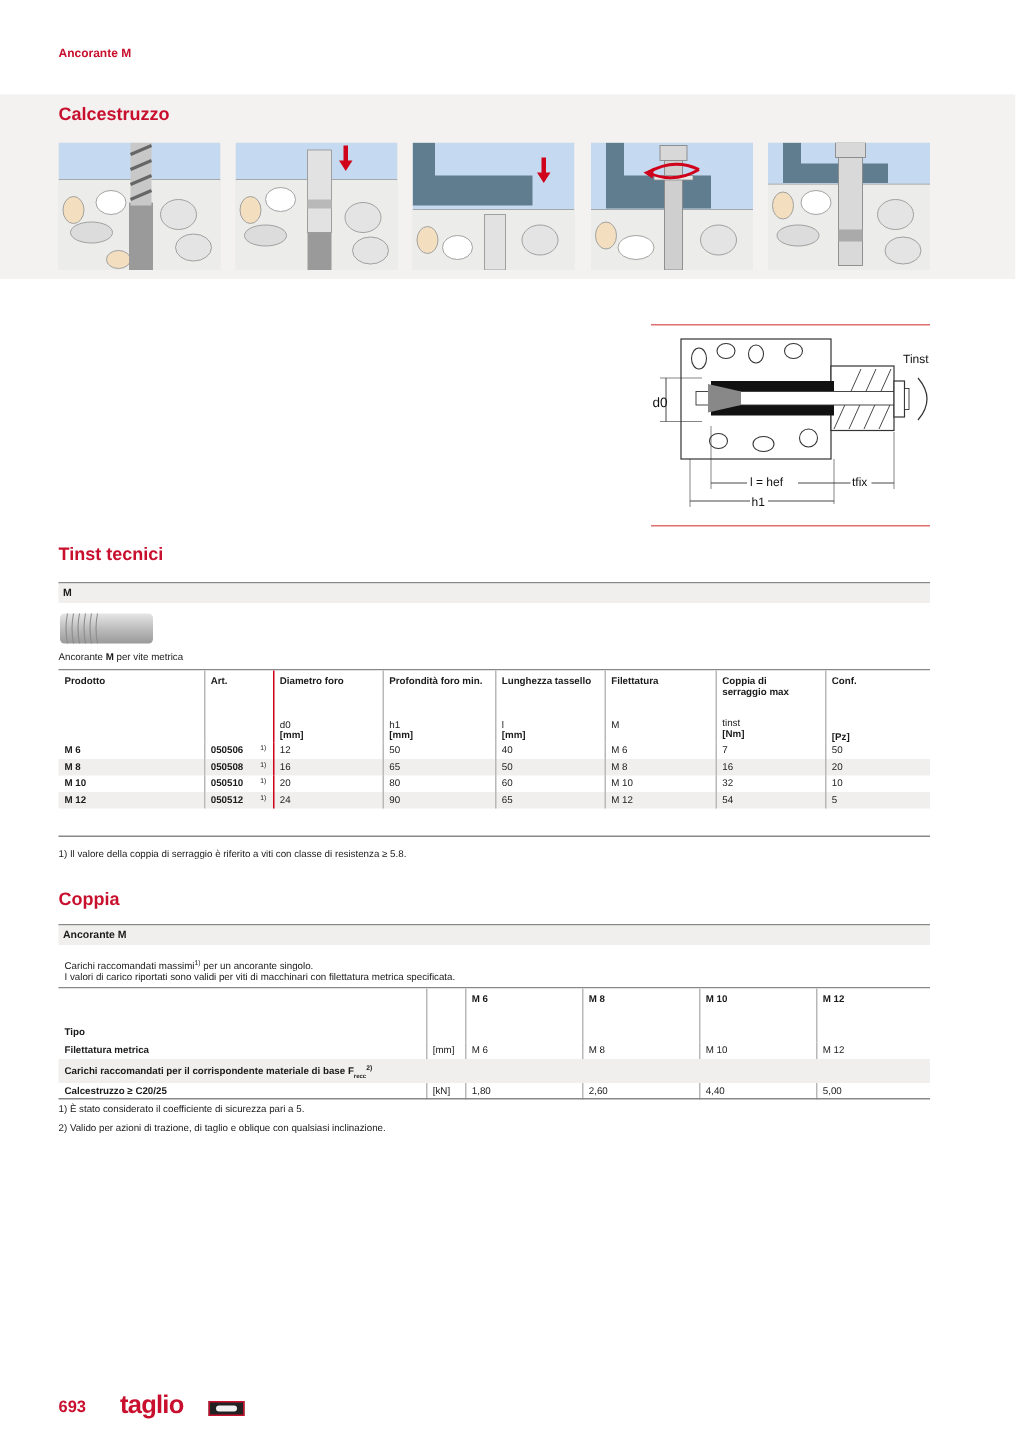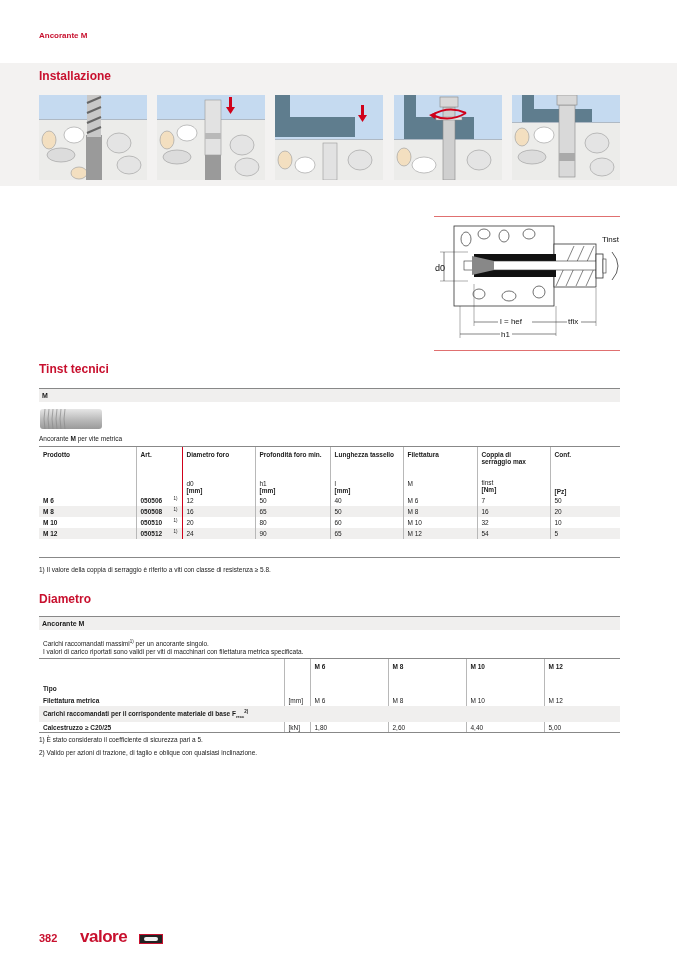--- a/index.html
+++ b/index.html
@@ -32,21 +32,21 @@
   .logo { position:absolute; left:80px; top:927px; font-size:17px; font-weight:bold; color:#c8102e; letter-spacing:-0.5px; }
   .logo-badge { position:absolute; left:139px; top:934px; width:24px; height:10px; background:#222; border:1px solid #c8102e; box-sizing:border-box; }
   .logo-badge:after { content:""; position:absolute; left:4px; top:2px; width:14px; height:4px; background:#f0f0f0; border-radius:3px; }
 </style>
 </head>
 <body>
 
 <div class="topcat">Ancorante M</div>
 
 <div class="install-band"></div>
-<div class="h2" style="left:39px; top:69px;">Installazione</div>
+<div class="h2" style="left:39px; top:69px;">Calcestruzzo</div>
 
 <div class="step" style="left:39px;">
   <svg width="108" height="85" viewBox="0 0 108 85">
     <rect x="0" y="0" width="108" height="25" fill="#c5daf0"></rect>
     <line x1="0" y1="25" x2="108" y2="25" fill="none" stroke="#999"></line>
     <rect x="0" y="25" width="108" height="60" fill="#ececea"></rect>
     <ellipse cx="10" cy="45" rx="7" ry="9" fill="#f3dfc0" stroke="#999" stroke-width=".6"></ellipse>
     <ellipse cx="35" cy="40" rx="10" ry="8" fill="#fff" stroke="#999" stroke-width=".6"></ellipse>
     <ellipse cx="22" cy="60" rx="14" ry="7" fill="#dcdcdc" stroke="#999" stroke-width=".6"></ellipse>
     <ellipse cx="80" cy="48" rx="12" ry="10" fill="#e4e4e4" stroke="#999" stroke-width=".6"></ellipse>
@@ -273,21 +273,21 @@
     <td>65</td>
     <td>M 12</td>
     <td>54</td>
     <td>5</td>
   </tr>
 </tbody>
   </table>
 <div class="section-rule" style="top:557px;"></div>
 <div class="foot" style="top:566px;">1)   Il valore della coppia di serraggio è riferito a viti con classe di resistenza ≥ 5.8.</div>
 
-<div class="h2" style="left:39px; top:592px;">Diametro</div>
+<div class="h2" style="left:39px; top:592px;">Coppia</div>
 <div class="section-rule" style="top:616px;"></div>
 <div class="subhead" style="top:617px;">Ancorante M</div>
 <div class="caption" style="left:43px; top:639px;"><span>Carichi raccomandati massimi</span><sup style="font-size:4.5px">1)</sup><span> per un ancorante singolo.</span></div>
 <div class="caption" style="left:43px; top:648px;">I valori di carico riportati sono validi per viti di macchinari con filettatura metrica specificata.</div>
 
 <div class="section-rule" style="top:658px;"></div>
 <table class="t" style="left:39px; top:659px; width:581px;">
   <colgroup>
       <col style="width:245px">
       <col style="width:26px">
@@ -323,15 +323,15 @@
     <td style="background:#fff">2,60</td>
     <td style="background:#fff">4,40</td>
     <td style="background:#fff">5,00</td>
   </tr>
 </tbody>
   </table>
 <div class="section-rule" style="top:732px;"></div>
 <div class="foot" style="top:736px;">1)   È stato considerato il coefficiente di sicurezza pari a 5.</div>
 <div class="foot" style="top:749px;">2)   Valido per azioni di trazione, di taglio e oblique con qualsiasi inclinazione.</div>
 
-<div class="pagenum">382</div>
-<div class="logo">valore</div>
+<div class="pagenum">693</div>
+<div class="logo">taglio</div>
 <div class="logo-badge"></div>
 
 </body></html>

